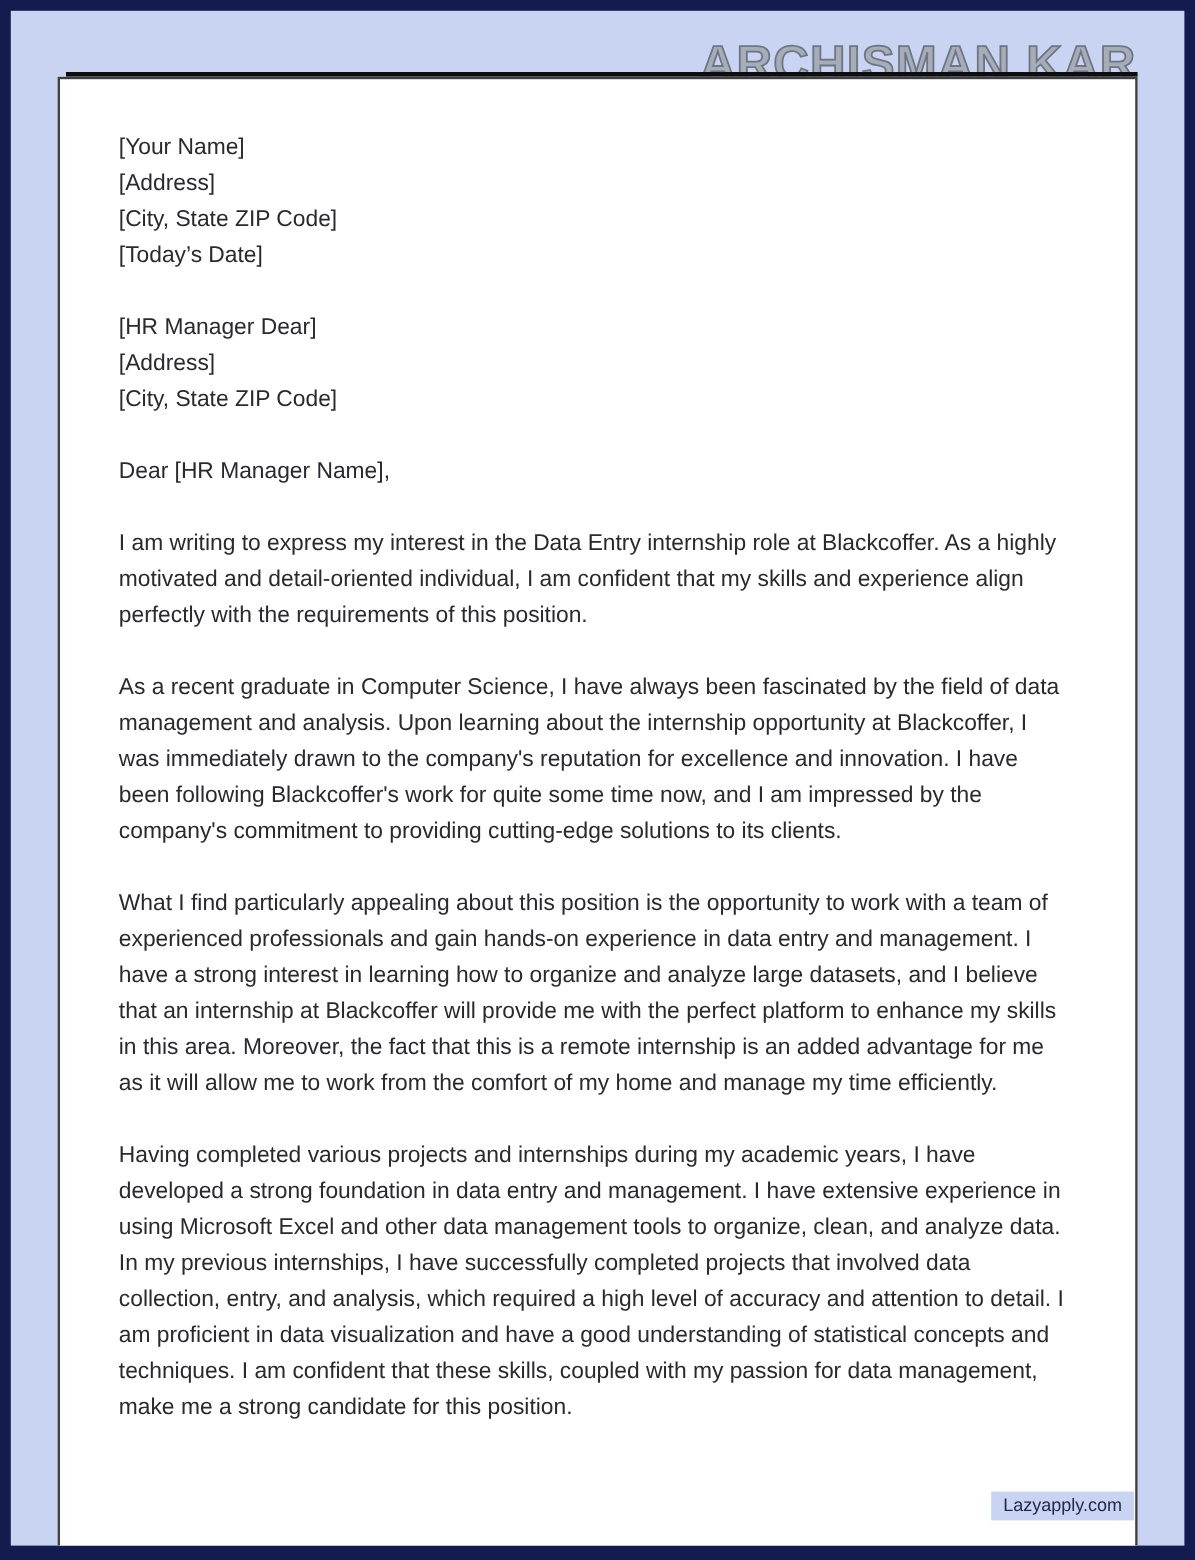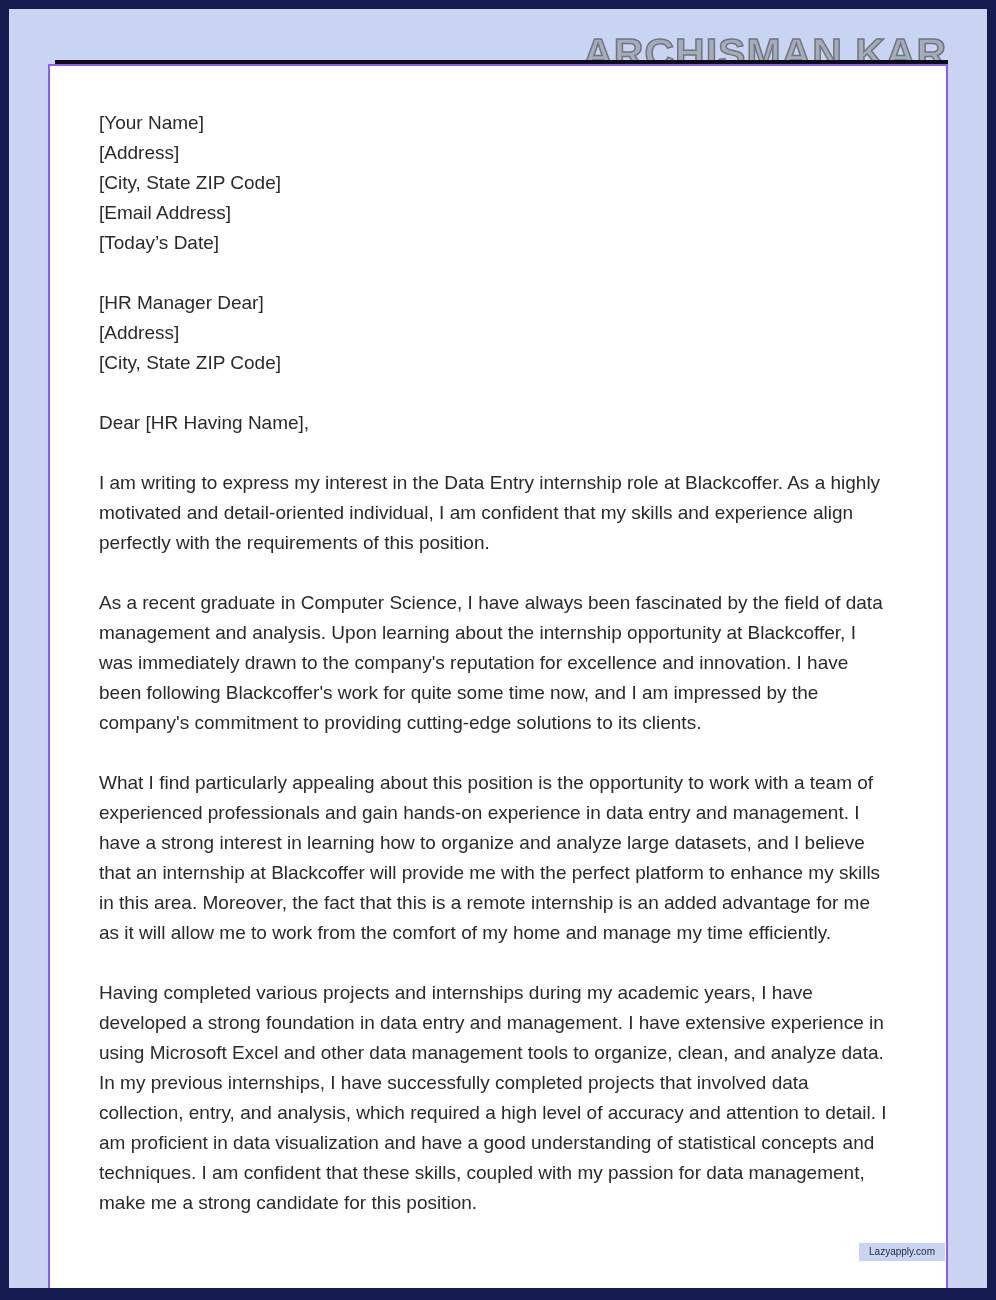--- a/index.html
+++ b/index.html
@@ -47,42 +47,42 @@
     height: 4px;
     background: #0d0d12;
   }
   .page {
     position: absolute;
     left: 39px;
     right: 39px;
     top: 55px;
     bottom: -10px;
     background: #ffffff;
-    border: 2px solid #8b5cf6;
+    border: 2px solid #404040;
     box-sizing: border-box;
   }
   .content {
     padding: 42px 58px 0 49px;
     color: #2a2a2e;
     font-size: 19px;
     line-height: 30px;
   }
   .block {
     margin: 0 0 30px 0;
   }
   .content p {
     margin: 0;
   }
   .watermark {
     position: absolute;
     right: 42px;
     top: 1234px;
     background: #c9d4f2;
     color: #23284a;
-    font-size: 10px;
+    font-size: 15px;
     padding: 3px 10px 4px 10px;
     white-space: nowrap;
   }
 </style>
 </head>
 <body>
 
 <div class="frame">
   <div class="inner">
 
@@ -90,32 +90,31 @@
 
     <div class="header-rule"></div>
 
     <div class="page">
       <div class="content">
 
         <div class="block">
           <p>[Your Name]</p>
           <p>[Address]</p>
           <p>[City, State ZIP Code]</p>
-          <p>[Email Address]</p>
           <p>[Today’s Date]</p>
         </div>
 
         <div class="block">
           <p>[HR Manager Dear]</p>
           <p>[Address]</p>
           <p>[City, State ZIP Code]</p>
         </div>
 
         <div class="block">
-          <p>Dear [HR Having Name],</p>
+          <p>Dear [HR Manager Name],</p>
         </div>
 
         <div class="block">
           <p>I am writing to express my interest in the Data Entry internship role at Blackcoffer. As a highly motivated and detail-oriented individual, I am confident that my skills and experience align perfectly with the requirements of this position.</p>
         </div>
 
         <div class="block">
           <p>As a recent graduate in Computer Science, I have always been fascinated by the field of data management and analysis. Upon learning about the internship opportunity at Blackcoffer, I was immediately drawn to the company's reputation for excellence and innovation. I have been following Blackcoffer's work for quite some time now, and I am impressed by the company's commitment to providing cutting-edge solutions to its clients.</p>
         </div>
 

